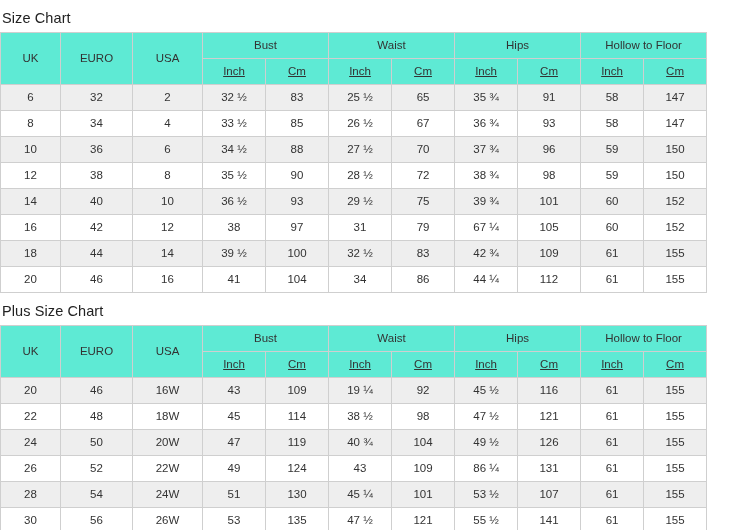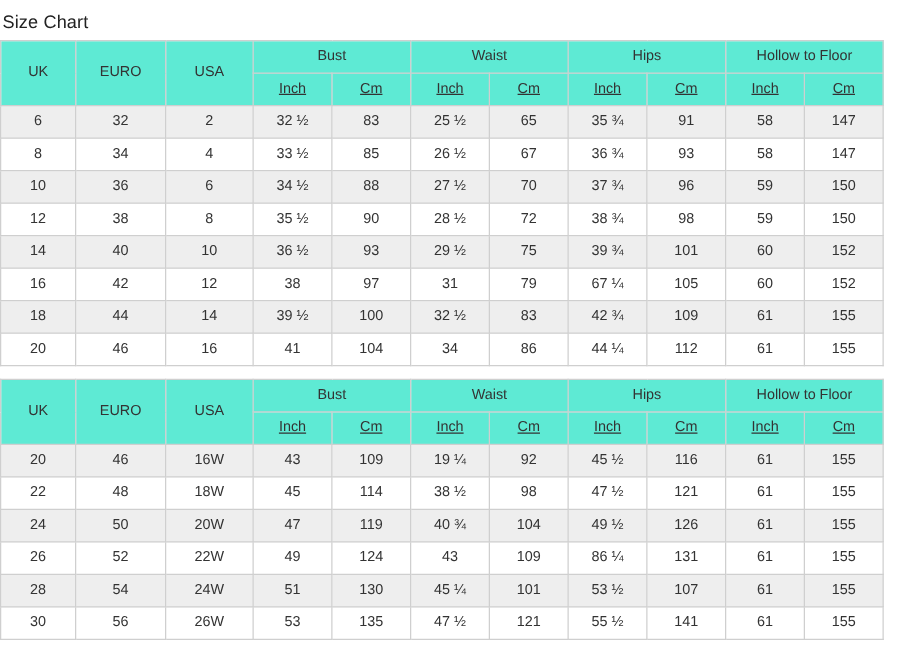--- a/index.html
+++ b/index.html
@@ -218,20 +218,21 @@
           <td>44 ¼</td>
           <td>112</td>
           <td>61</td>
           <td>155</td>
         </tr>
       </tbody>
     </table>
   </div>
 
   <div class="section">
+    <div class="section-title">Plus Size Chart</div>
     <table class="chart">
       <colgroup>
         <col class="c-uk">
           <col class="c-euro">
           <col class="c-usa">
         <col class="c-in">
           <col class="c-cm">
         <col class="c-in">
           <col class="c-cm">
         <col class="c-in">

